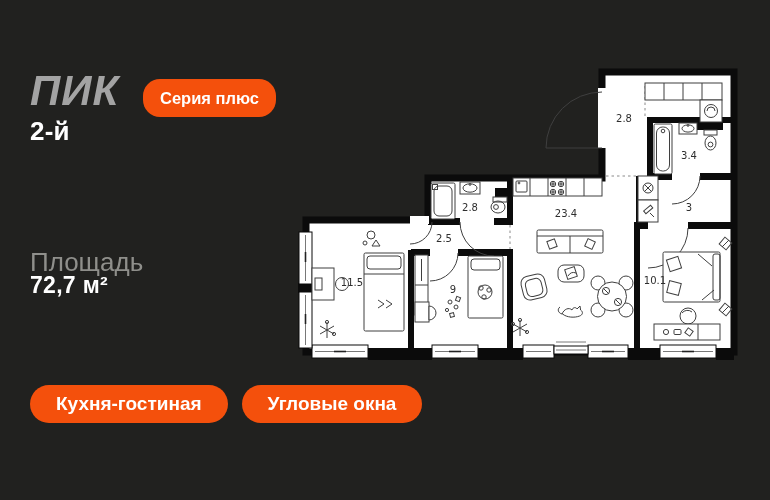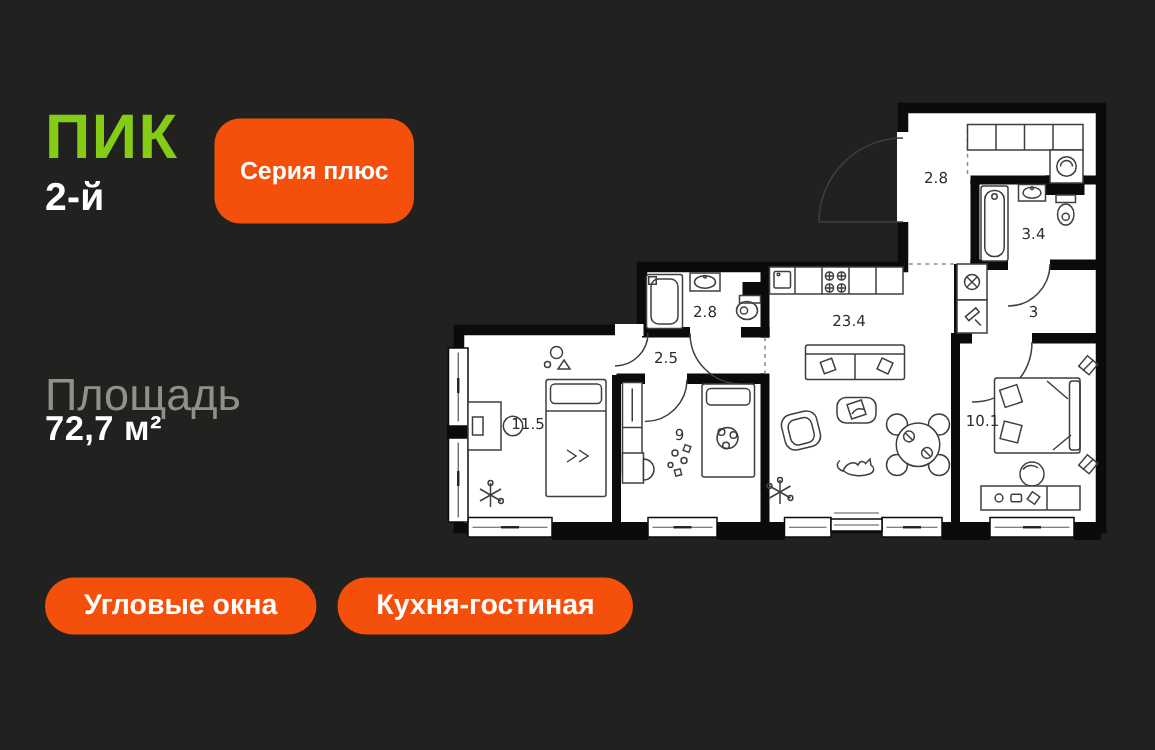--- a/index.html
+++ b/index.html
@@ -5,36 +5,36 @@
   html,body{margin:0;padding:0;background:#151513;}
   .stage{
     position:relative;width:770px;height:500px;overflow:hidden;
     background:#21211F;
     font-family:"Liberation Sans", sans-serif;
     -webkit-font-smoothing:antialiased;
   }
   .logo{
     position:absolute;left:30px;top:70px;
     font-size:42px;font-weight:800;letter-spacing:1px;
-    color:#84cc16;line-height:1;
+    color:#a3a3a3;line-height:1;font-style:italic;
   }
   .badge{
     position:absolute;left:143px;top:79px;height:38px;
-    display:inline-flex;align-items:center;padding:16px 17px;
+    display:inline-flex;align-items:center;padding:0 17px;
     background:#F4500C;border-radius:17px;
     color:#fff;font-size:16.5px;font-weight:700;
   }
   .title{
     position:absolute;left:30px;top:112px;
     color:#fff;font-size:26px;font-weight:700;line-height:39px;
     letter-spacing:.2px;
   }
   .area-label{
     position:absolute;left:30px;top:247px;
-    color:#8F8F8B;font-size:30px;font-weight:400;
+    color:#8F8F8B;font-size:26px;font-weight:400;
   }
   .area-value{
     position:absolute;left:30px;top:272px;
     color:#fff;font-size:23px;font-weight:700;letter-spacing:.3px;
   }
   .tags{
     position:absolute;left:30px;top:385px;display:flex;gap:14px;
   }
   .tag{
     height:38px;display:inline-flex;align-items:center;
@@ -58,22 +58,22 @@
   <div class="badge">Серия плюс</div>
 
   <div class="title">
     <div>2-й</div>
   </div>
 
   <div class="area-label">Площадь</div>
   <div class="area-value">72,7 м²</div>
 
   <div class="tags">
+    <button class="tag">Кухня-гостиная</button>
     <button class="tag">Угловые окна</button>
-    <button class="tag">Кухня-гостиная</button>
   </div>
 
   <svg class="plan" viewBox="0 0 444 296">
 
     <path d="M8,156 H130 V114 H304 V8 H436 V288 H8 Z" fill="#FFFFFF" stroke="#0B0B0B" stroke-width="7" stroke-linejoin="miter"></path>
 
     <g fill="#0B0B0B">
       <rect x="110" y="186" width="6" height="98"></rect>
       <rect x="130" y="154" width="85" height="7"></rect>
       <rect x="209" y="114" width="6" height="47"></rect>

